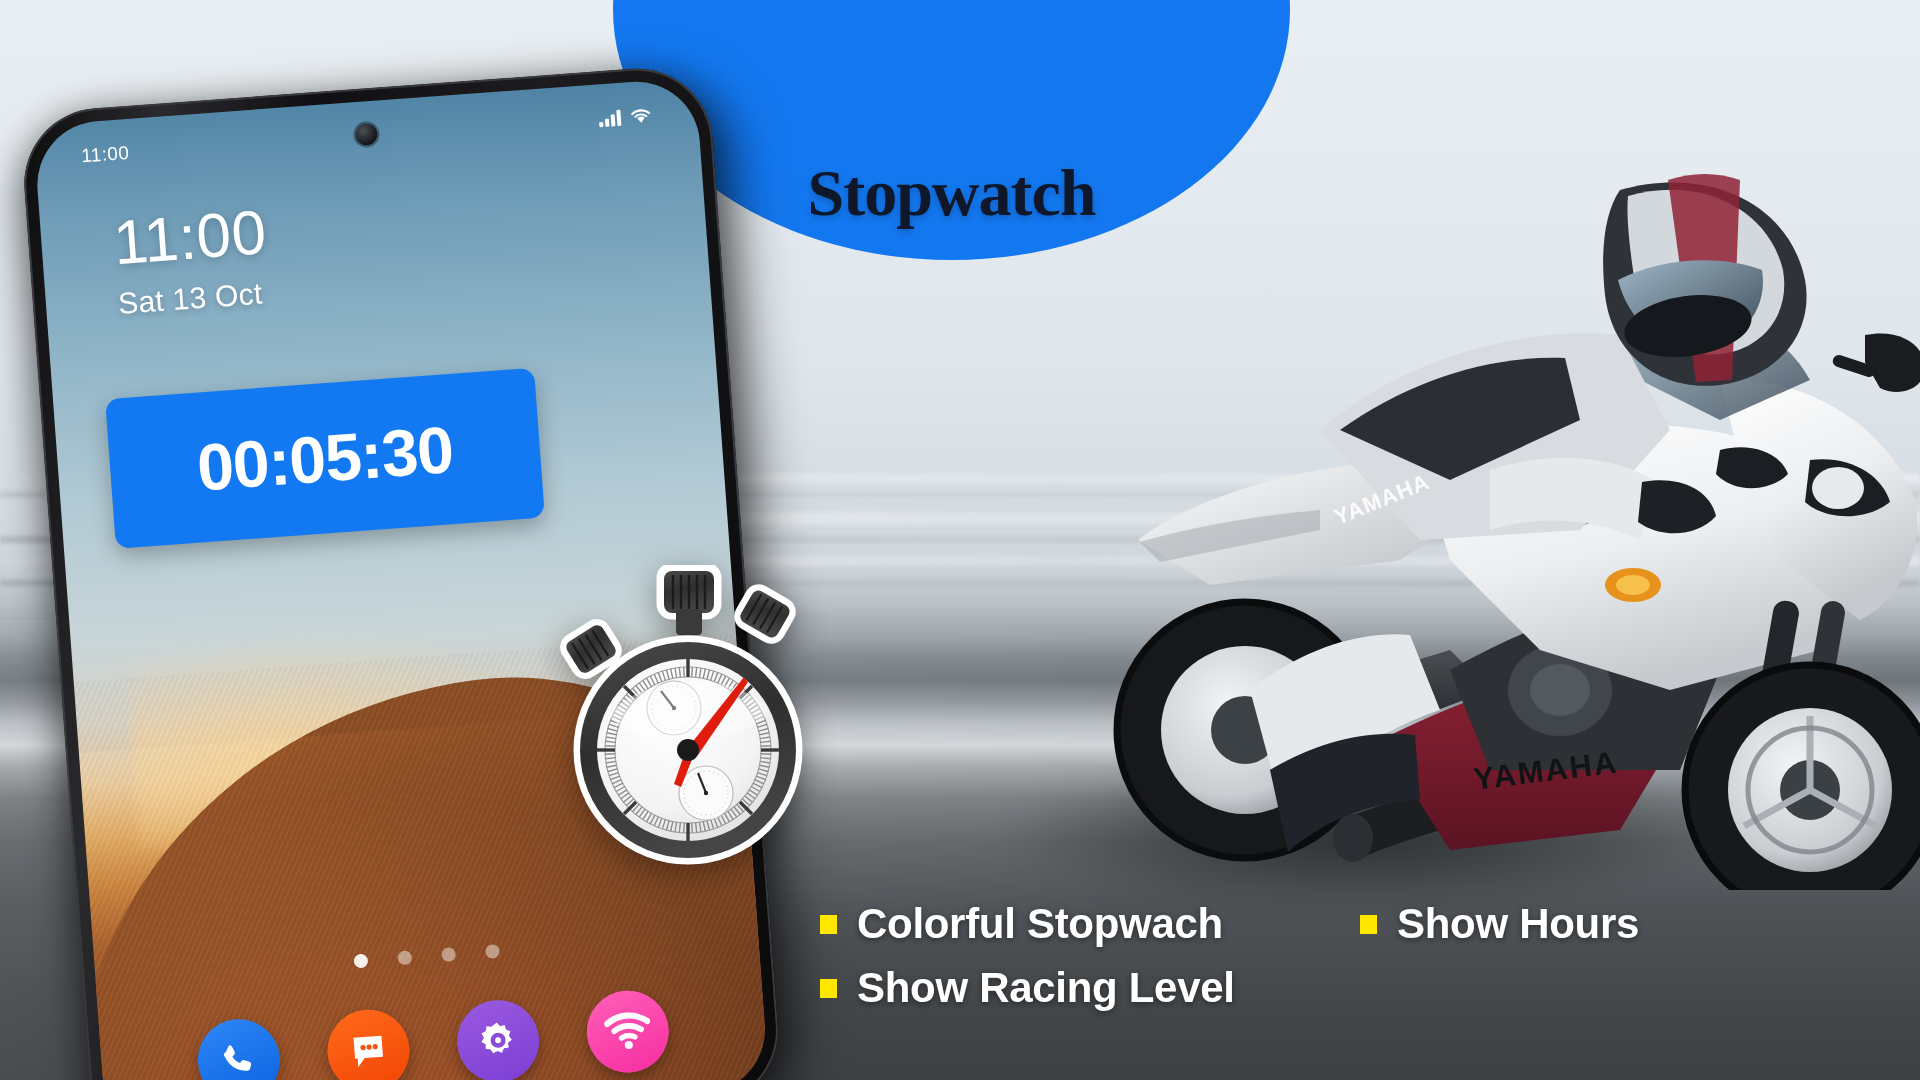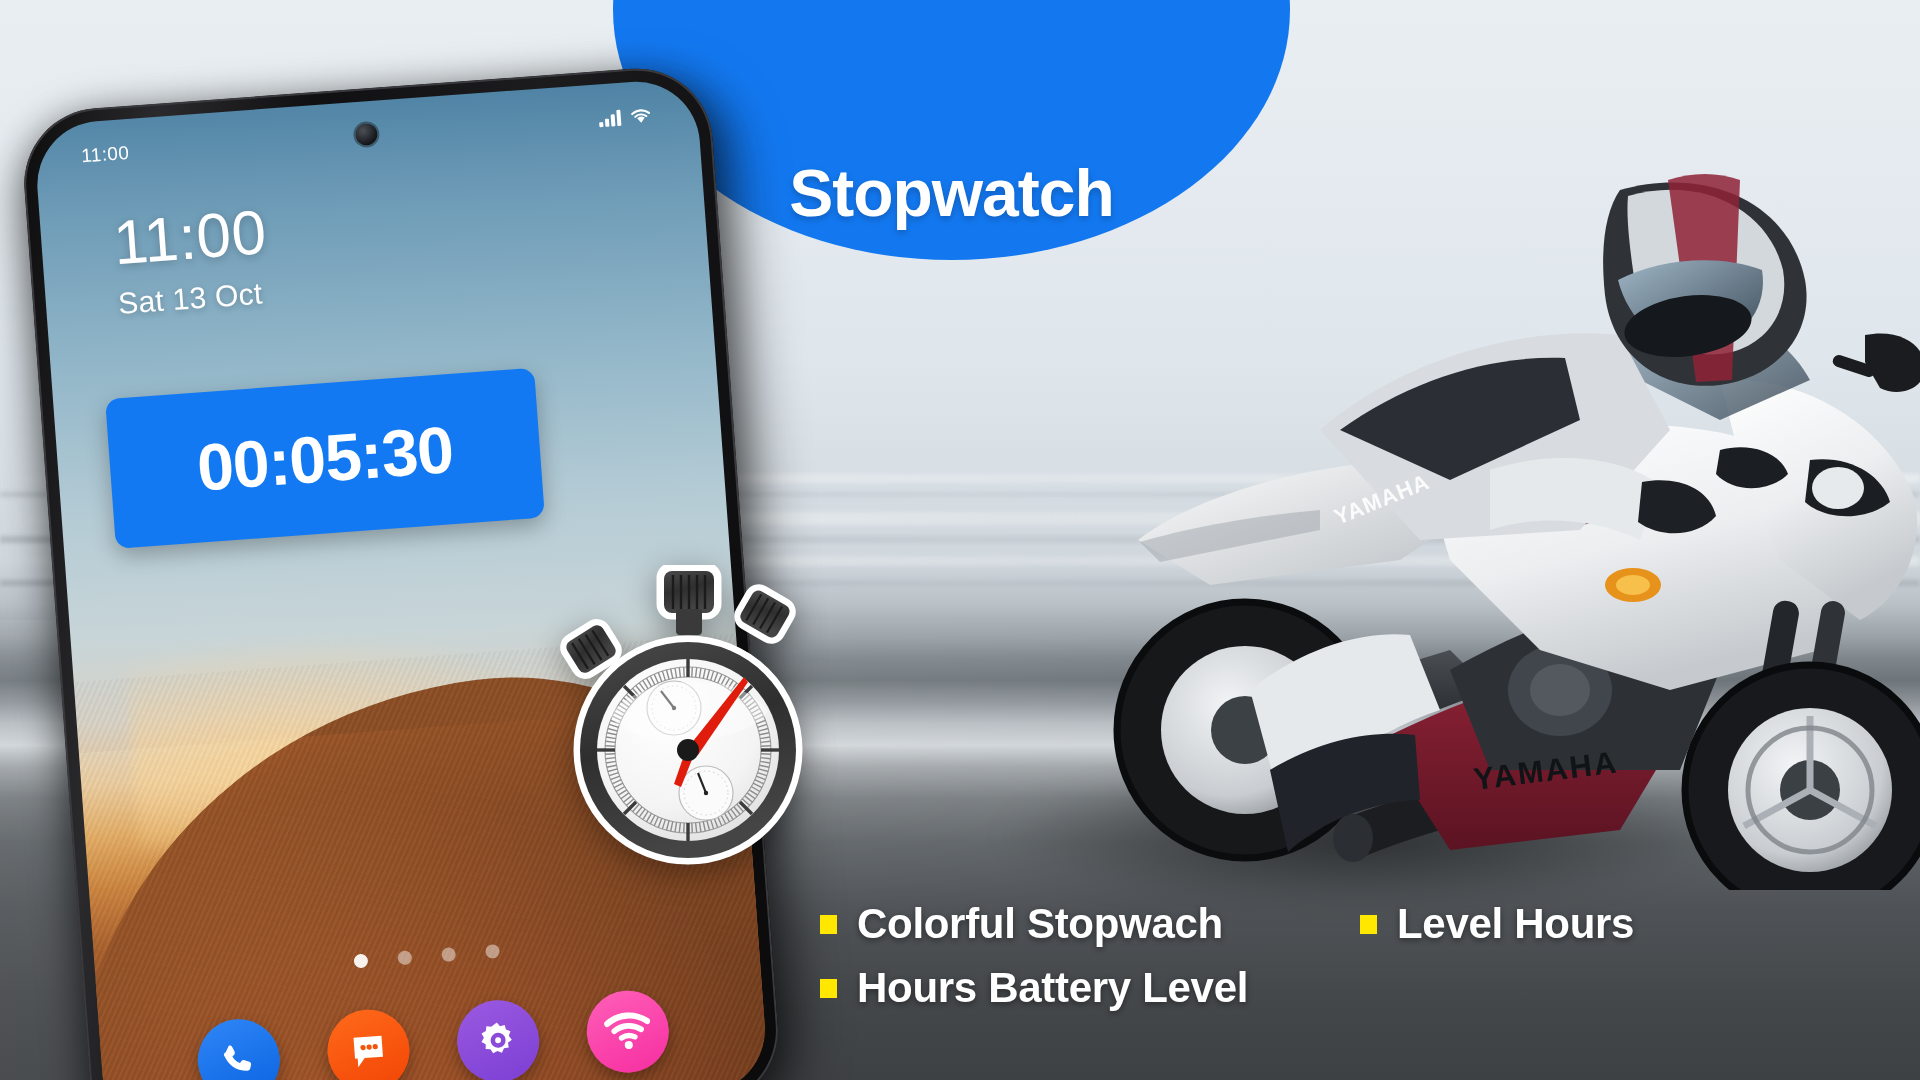--- a/index.html
+++ b/index.html
@@ -67,22 +67,22 @@
   #header-blob {
     position: absolute;
     left: 613px; top: -240px; width: 677px; height: 500px;
     background: #1378f0;
     border-radius: 50%;
     display: flex; flex-direction: column;
     align-items: center; justify-content: flex-end;
     padding-bottom: 34px;
   }
   #app-title {
-    color: #ffffff; font-size: 66px; font-weight: 700; letter-spacing: -1px;
-    line-height: 1; text-shadow: 0 3px 7px rgba(0,0,0,.22);
+    color: #0f172a; font-size: 66px; font-weight: 700; letter-spacing: -1px;
+    line-height: 1; text-shadow: 0 3px 7px rgba(0,0,0,.22); font-family: Liberation Serif, serif;
   }
   #app-subtitle {
     color: #fff; font-size: 39px; font-weight: 400; line-height: 1;
     margin-top: 20px; letter-spacing: .2px;
     text-shadow: 0 2px 5px rgba(0,0,0,.16);
   }
 
   
   #phone-wrap {
     position: absolute; left: 18px; top: 88px;
@@ -650,21 +650,21 @@
     </g>
   </svg>
 
   <div id="features">
     <div class="feature">
       <span class="bullet"></span>
       <span class="feature-label">Colorful Stopwach</span>
     </div>
     <div class="feature">
       <span class="bullet"></span>
-      <span class="feature-label">Level Hours</span>
+      <span class="feature-label">Show Hours</span>
     </div>
     <div class="feature">
       <span class="bullet"></span>
-      <span class="feature-label">Hours Battery Level</span>
+      <span class="feature-label">Show Racing Level</span>
     </div>
   </div>
 
 </div>
 
 </body></html>

